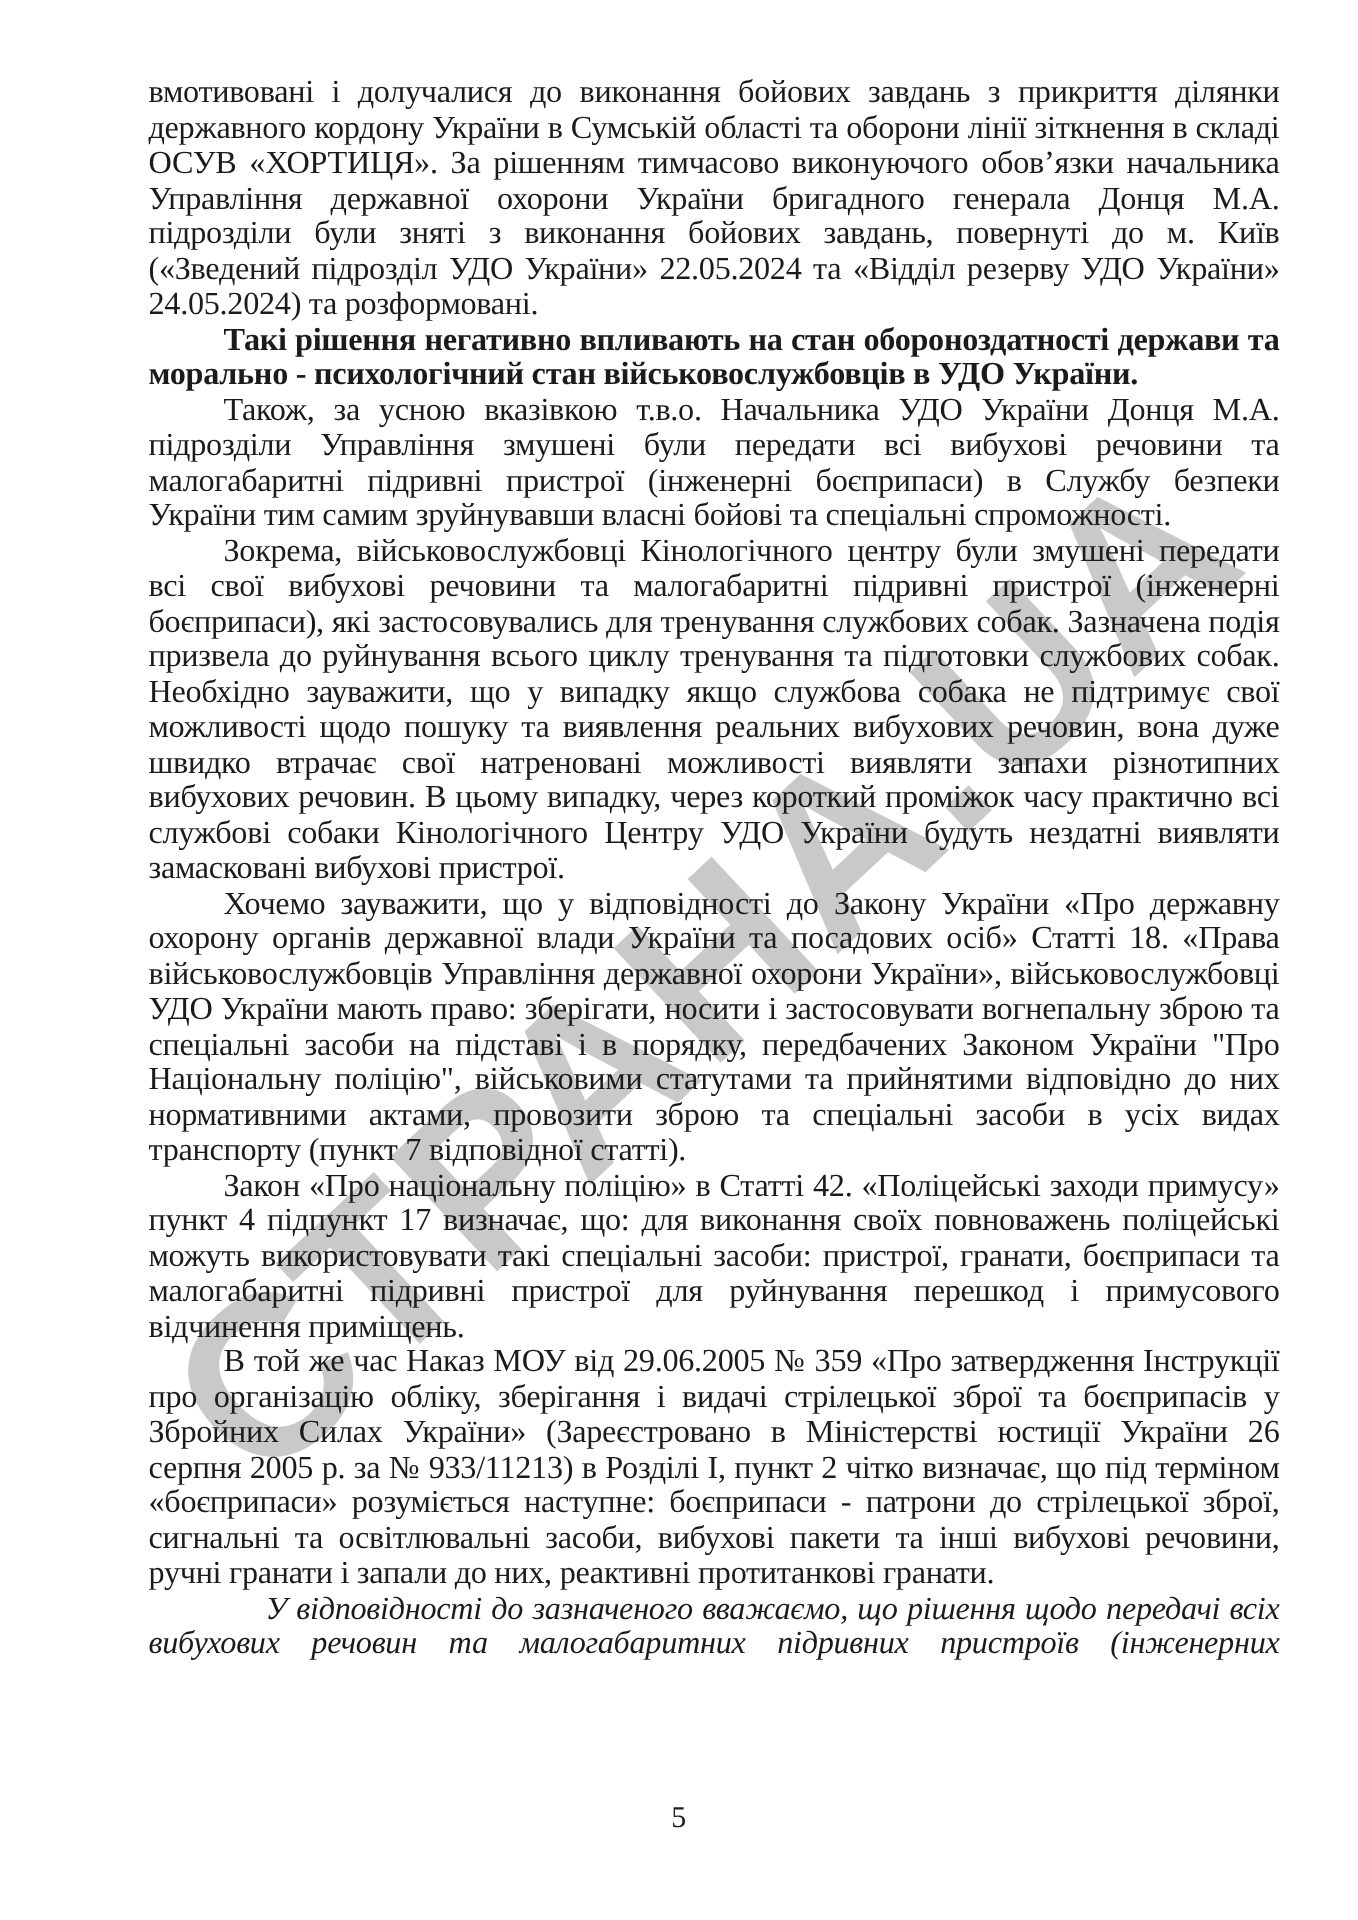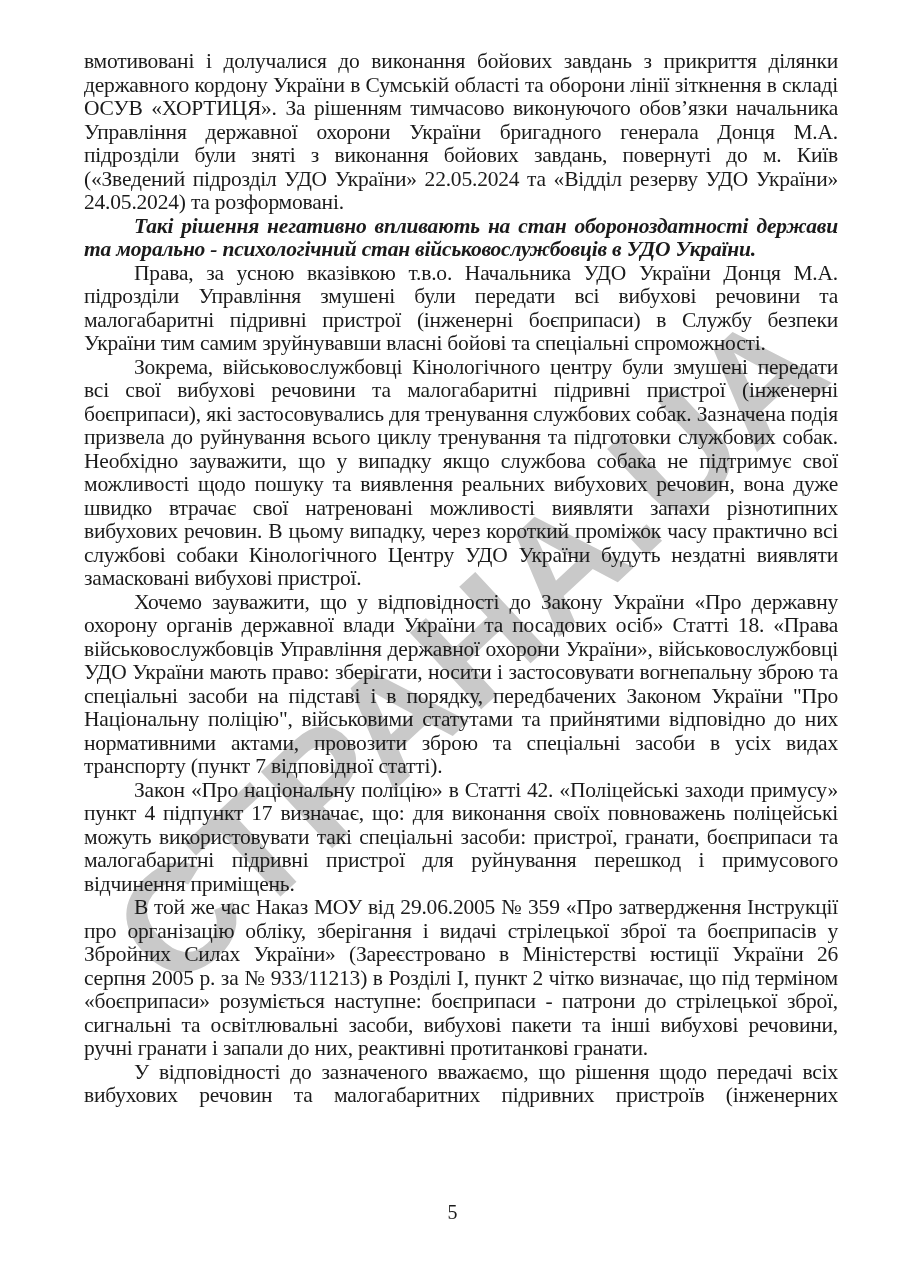--- a/index.html
+++ b/index.html
@@ -19,36 +19,36 @@
     font-weight:bold;
     font-size:152px;
     letter-spacing:3px;
     color:#c9c9c9;
     white-space:nowrap;
     z-index:0;
     user-select:none;
   }
   .text-block{
     position:absolute;
-    left:84px;top:50px;
+    left:99px;top:50px;
     width:754px;
     z-index:1;
     font-size:21.5px;
     line-height:23.5px;
     letter-spacing:-0.2px;
   }
   .para{
     margin:0;
     text-align:justify;
     text-indent:50px;
   }
   .para.no-indent{text-indent:0;}
   .bold{font-weight:normal;}
-  .bold-italic{font-weight:bold;font-style:italic;}
-  .italic{}
+  .bold-italic{font-weight:bold;}
+  .italic{font-style:italic;margin-left:28px;}
   .justify-last{text-align-last:justify;}
   .page-number{
     position:absolute;
     top:1201px;left:0;
     width:100%;
     text-align:center;
     font-size:20px;
     z-index:1;
   }
 </style>
@@ -58,21 +58,21 @@
 <div class="page">
 
   <div class="watermark">СТРАНА.UA</div>
 
   <div class="text-block">
 
     <p class="para no-indent"><span>вмотивовані і долучалися до виконання бойових завдань з прикриття ділянки державного кордону України в Сумській області та оборони лінії зіткнення в складі ОСУВ «ХОРТИЦЯ». За рішенням тимчасово виконуючого обов’язки начальника Управління державної охорони України бригадного генерала Донця М.А. підрозділи були зняті з виконання бойових завдань, повернуті до м. Київ («Зведений підрозділ УДО України» 22.05.2024 та «Відділ резерву УДО України» 24.05.2024) та розформовані.</span></p>
 
     <p class="para"><span class="bold-italic">Такі рішення негативно впливають на стан обороноздатності держави та морально - психологічний стан військовослужбовців в УДО України.</span></p>
 
-    <p class="para"><span>Права, за усною вказівкою т.в.о. Начальника УДО України Донця М.А. </span><span class="bold">підрозділи Управління змушені були передати всі вибухові речовини та малогабаритні підривні пристрої (інженерні боєприпаси) в Службу безпеки України тим самим зруйнувавши власні бойові та спеціальні спроможності.</span></p>
+    <p class="para"><span>Також, за усною вказівкою т.в.о. Начальника УДО України Донця М.А. </span><span class="bold">підрозділи Управління змушені були передати всі вибухові речовини та малогабаритні підривні пристрої (інженерні боєприпаси) в Службу безпеки України тим самим зруйнувавши власні бойові та спеціальні спроможності.</span></p>
 
     <p class="para"><span>Зокрема, військовослужбовці Кінологічного центру були змушені передати всі свої вибухові речовини та малогабаритні підривні пристрої (інженерні боєприпаси), які застосовувались для тренування службових собак. Зазначена подія призвела до руйнування всього циклу тренування та підготовки службових собак. Необхідно зауважити, що у випадку якщо службова собака не підтримує свої можливості щодо пошуку та виявлення реальних вибухових речовин, вона дуже швидко втрачає свої натреновані можливості виявляти запахи різнотипних вибухових речовин. В цьому випадку, через короткий проміжок часу практично всі службові собаки Кінологічного Центру УДО України будуть нездатні виявляти замасковані вибухові пристрої.</span></p>
 
     <p class="para"><span>Хочемо зауважити, що у відповідності до Закону України «Про державну охорону органів державної влади України та посадових осіб» Статті 18. «Права військовослужбовців Управління державної охорони України», військовослужбовці УДО України мають право: </span><span class="bold">зберігати, носити і застосовувати вогнепальну зброю та спеціальні засоби</span><span> на підставі і в порядку, передбачених Законом України "Про Національну поліцію", військовими статутами та прийнятими відповідно до них нормативними актами, провозити зброю та спеціальні засоби в усіх видах транспорту (пункт 7 відповідної статті).</span></p>
 
     <p class="para"><span>Закон «Про національну поліцію» в Статті 42. «Поліцейські заходи примусу» пункт 4 підпункт 17 визначає, що: для виконання своїх повноважень поліцейські можуть використовувати такі спеціальні засоби: </span><span class="bold">пристрої, гранати, боєприпаси та малогабаритні підривні пристрої для руйнування перешкод і примусового відчинення приміщень.</span></p>
 
     <p class="para"><span>В той же час Наказ МОУ від 29.06.2005 № 359 «Про затвердження Інструкції про організацію обліку, зберігання і видачі стрілецької зброї та боєприпасів у Збройних Силах України» (Зареєстровано в Міністерстві юстиції України 26 серпня 2005 р. за № 933/11213) в Розділі I, пункт 2 чітко визначає, що під терміном «боєприпаси» розуміється наступне: боєприпаси - патрони до стрілецької зброї, сигнальні та освітлювальні засоби, вибухові пакети </span><span class="bold">та інші вибухові речовини</span><span>, ручні гранати і запали до них, реактивні протитанкові гранати.</span></p>
 
     <p class="para justify-last"><span class="italic">У відповідності до зазначеного вважаємо, що рішення щодо передачі всіх вибухових речовин та малогабаритних підривних пристроїв (інженерних</span></p>

